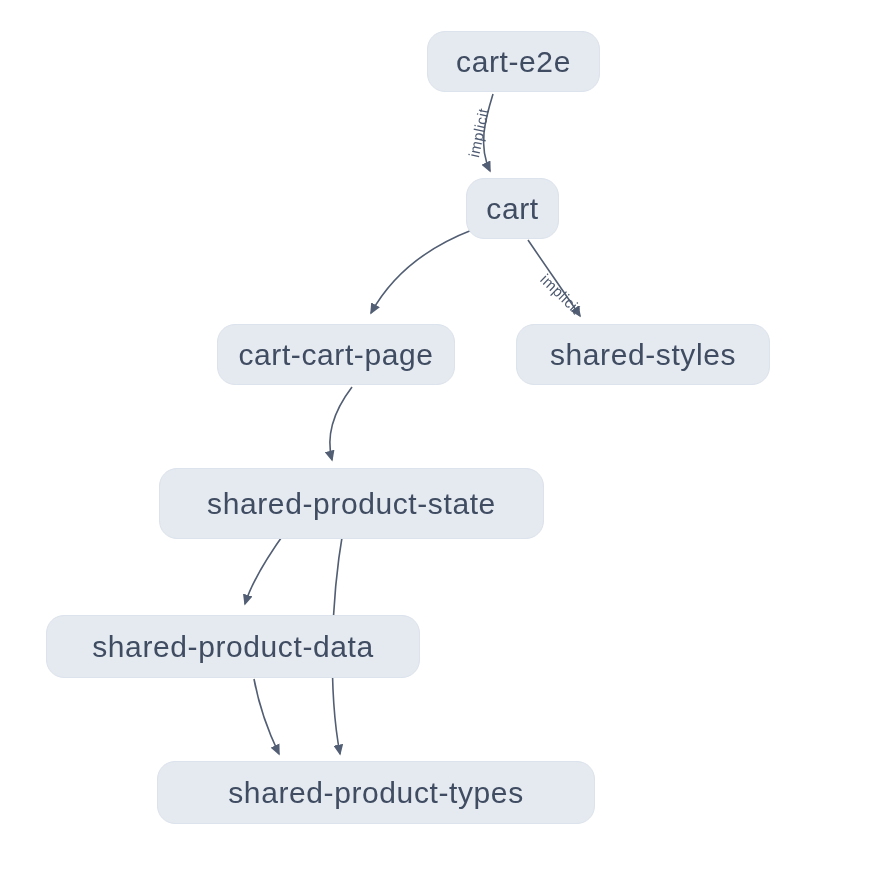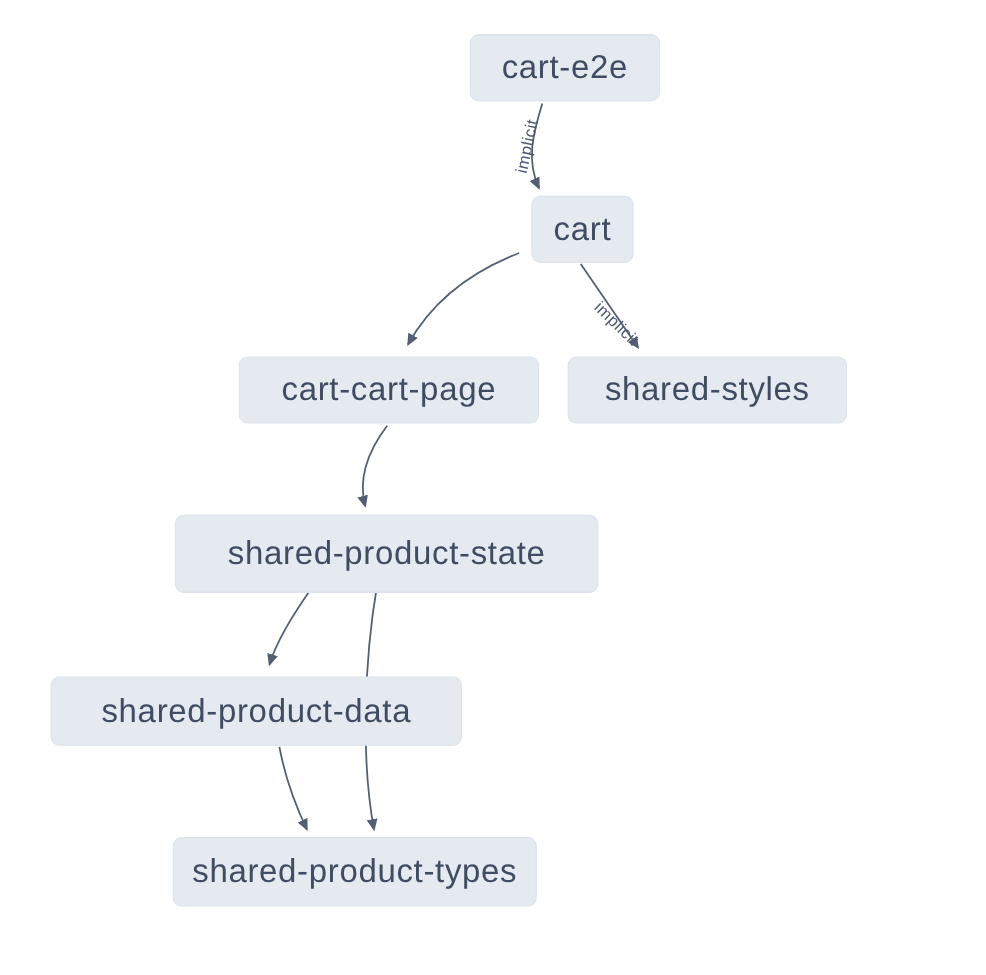--- a/index.html
+++ b/index.html
@@ -32,21 +32,21 @@
     font-size:15px;
     fill:var(--edge-label);
     letter-spacing:0.5px;
   }
   .node{
     position:absolute;
     z-index:2;
     display:flex;align-items:center;justify-content:center;
     background:var(--node-fill);
     border:1px solid var(--node-border);
-    border-radius:8px;
+    border-radius:18px;
     box-sizing:border-box;
     color:var(--node-text);
     font-size:30px;
     letter-spacing:0.6px;
     cursor:pointer;
     white-space:nowrap;
   }
 </style>
 </head>
 <body>
@@ -75,37 +75,37 @@
     <path class="edge" d="M 254,679 C 259,706 268,731 279,754" marker-end="url(#arrow)"></path>
 
     <text class="edge-label" transform="translate(480,133) rotate(-78)" text-anchor="middle" dominant-baseline="middle">implicit</text>
     <text class="edge-label" transform="translate(560,295) rotate(44)" text-anchor="middle" dominant-baseline="middle">implicit</text>
   </svg>
 
   <div class="node" style="left:427px;top:31px;width:173px;height:61px;">
     <span>cart-e2e</span>
   </div>
 
-  <div class="node" style="left:466px;top:178px;width:93px;height:61px;margin-left:17px;">
+  <div class="node" style="left:466px;top:178px;width:93px;height:61px;">
     <span>cart</span>
   </div>
 
-  <div class="node" style="left:217px;top:324px;width:273px;height:61px;">
+  <div class="node" style="left:217px;top:324px;width:238px;height:61px;">
     <span>cart-cart-page</span>
   </div>
 
   <div class="node" style="left:516px;top:324px;width:254px;height:61px;">
     <span>shared-styles</span>
   </div>
 
   <div class="node" style="left:159px;top:468px;width:385px;height:71px;">
     <span>shared-product-state</span>
   </div>
 
   <div class="node" style="left:46px;top:615px;width:374px;height:63px;align-items:center;">
     <span>shared-product-data</span>
   </div>
 
-  <div class="node" style="left:157px;top:761px;width:331px;height:63px;">
+  <div class="node" style="left:157px;top:761px;width:438px;height:63px;">
     <span>shared-product-types</span>
   </div>
 
 </div>
 
 </body></html>

